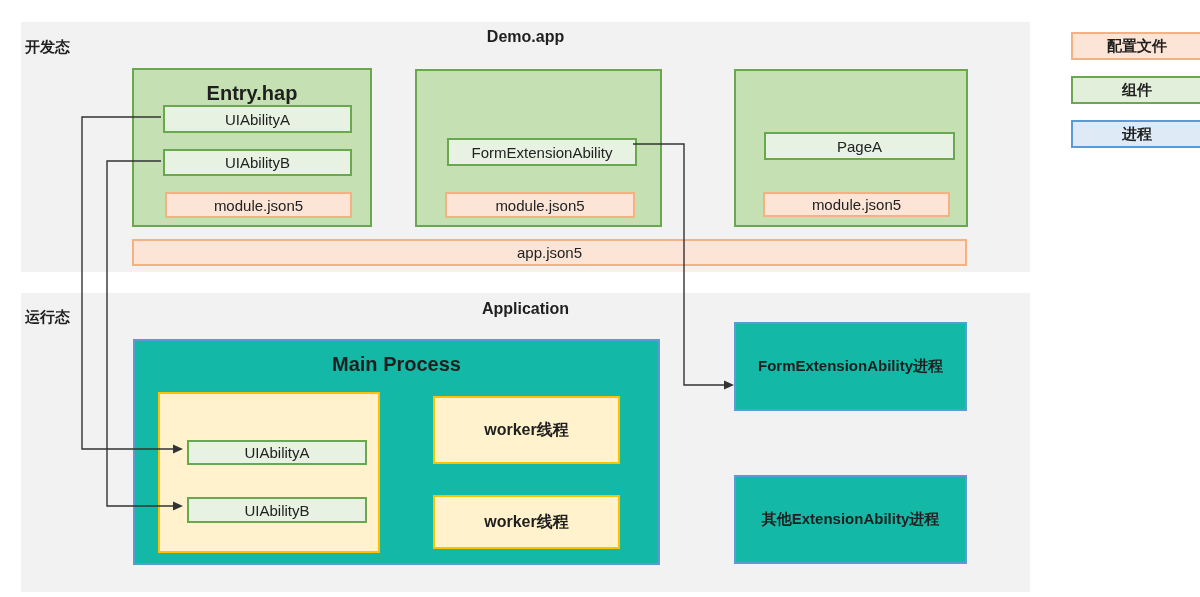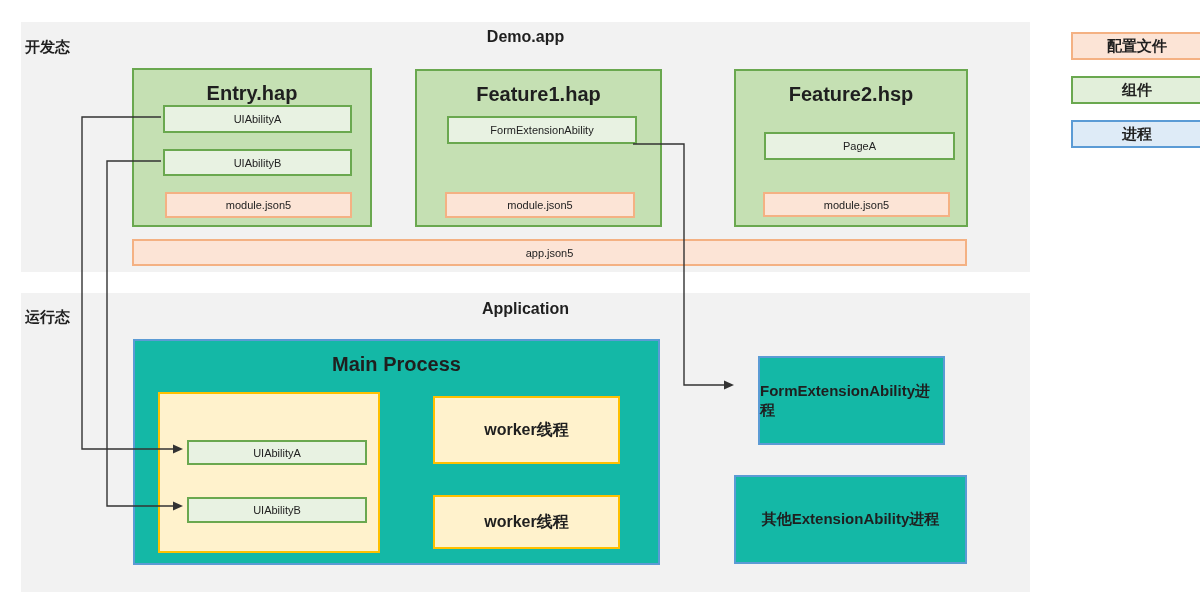--- a/index.html
+++ b/index.html
@@ -24,62 +24,62 @@
 
   .panel-title {
     position:absolute; left:21px; width:1009px; text-align:center;
     font-weight:bold; font-size:16px; color:#1f1f1f;
   }
   #demo-app-title { top:28px; }
   #application-title { top:300px; }
 
   .box { position:absolute; }
   .container-green { background:#c5e0b3; border:2px solid #6aa84f; }
-  .chip { display:flex; align-items:center; justify-content:center; font-size:11px; color:#222; }
+  .chip { display:flex; align-items:center; justify-content:center; font-size:15px; color:#222; }
   .chip-green  { background:#e8f2e2; border:2px solid #6aa84f; }
   .chip-orange { background:#fce4d6; border:2px solid #f4b183; }
   .box-blue    { background:#14b8a6; border:2px solid #5b9bd5; }
   .box-yellow  { background:#fff2cc; border:2px solid #ffc000; }
 
   .box-title {
     position:absolute; left:0; top:12px; width:100%; text-align:center;
     font-weight:bold; font-size:20px; color:#1f1f1f;
   }
 
   
   #entry-hap   { left:132px; top:68px;  width:240px; height:159px; }
   #feature1    { left:415px; top:69px;  width:247px; height:158px; }
   #feature2    { left:734px; top:69px;  width:234px; height:158px; }
 
   #ua-dev      { left:29px; top:35px;  width:189px; height:28px; }
   #ub-dev      { left:29px; top:79px;  width:189px; height:27px; }
   #mod-entry   { left:31px; top:122px; width:187px; height:26px; }
 
-  #form-ext-dev{ left:30px; top:45px;  width:190px; height:28px; }
+  #form-ext-dev{ left:30px; top:67px;  width:190px; height:28px; }
   #mod-f1      { left:28px; top:121px; width:190px; height:26px; }
 
   #pagea       { left:28px; top:61px;  width:191px; height:28px; }
   #mod-f2      { left:27px; top:121px; width:187px; height:25px; }
 
   #app-json5   { left:132px; top:239px; width:835px; height:27px; }
 
   
   #main-process { left:133px; top:339px; width:527px; height:226px; }
   #main-thread  { left:23px;  top:51px;  width:222px; height:161px; }
   #main-thread .box-title { top:15px; }
   #ua-rt        { left:27px; top:46px;  width:180px; height:25px; }
   #ub-rt        { left:27px; top:103px; width:180px; height:26px; }
   #worker1      { left:298px; top:55px;  width:187px; height:68px; font-weight:bold; font-size:16px; color:#1f1f1f; }
   #worker2      { left:298px; top:154px; width:187px; height:54px; font-weight:bold; font-size:16px; color:#1f1f1f; }
 
   .proc-box {
     display:flex; align-items:center; justify-content:center;
     font-weight:bold; font-size:15px; color:#1f1f1f;
   }
-  #form-proc  { left:734px; top:356px; width:187px; height:89px;margin-left:24px; }
+  #form-proc  { left:734px; top:322px; width:233px; height:89px; }
   #other-proc { left:734px; top:475px; width:233px; height:89px; }
 
   
   .legend-item {
     position:absolute; left:1054px; width:132px; height:28px;
     display:flex; align-items:center; justify-content:center;
     font-weight:bold; font-size:15px; color:#1f1f1f;margin-left:17px;
   }
   #legend-config    { top:32px;  background:#fce4d6; border:2px solid #f4b183; }
   #legend-component { top:76px;  background:#e2efda; border:2px solid #6aa84f; }
@@ -106,27 +106,25 @@
   <div class="panel-title" id="demo-app-title">Demo.app</div>
 
   <div class="box container-green" id="entry-hap">
     <div class="box-title">Entry.hap</div>
     <div class="box chip chip-green" id="ua-dev">UIAbilityA</div>
     <div class="box chip chip-green" id="ub-dev">UIAbilityB</div>
     <div class="box chip chip-orange" id="mod-entry">module.json5</div>
   </div>
 
   <div class="box container-green" id="feature1">
-    <div class="box-title">Feature1.hap</div>
     <div class="box chip chip-green" id="form-ext-dev">FormExtensionAbility</div>
     <div class="box chip chip-orange" id="mod-f1">module.json5</div>
   </div>
 
   <div class="box container-green" id="feature2">
-    <div class="box-title">Feature2.hsp</div>
     <div class="box chip chip-green" id="pagea">PageA</div>
     <div class="box chip chip-orange" id="mod-f2">module.json5</div>
   </div>
 
   <div class="box chip chip-orange" id="app-json5">app.json5</div>
 
   <div class="section-label" id="rt-label">运行态</div>
   <div class="panel-title" id="application-title">Application</div>
 
   <div class="box box-blue" id="main-process">

